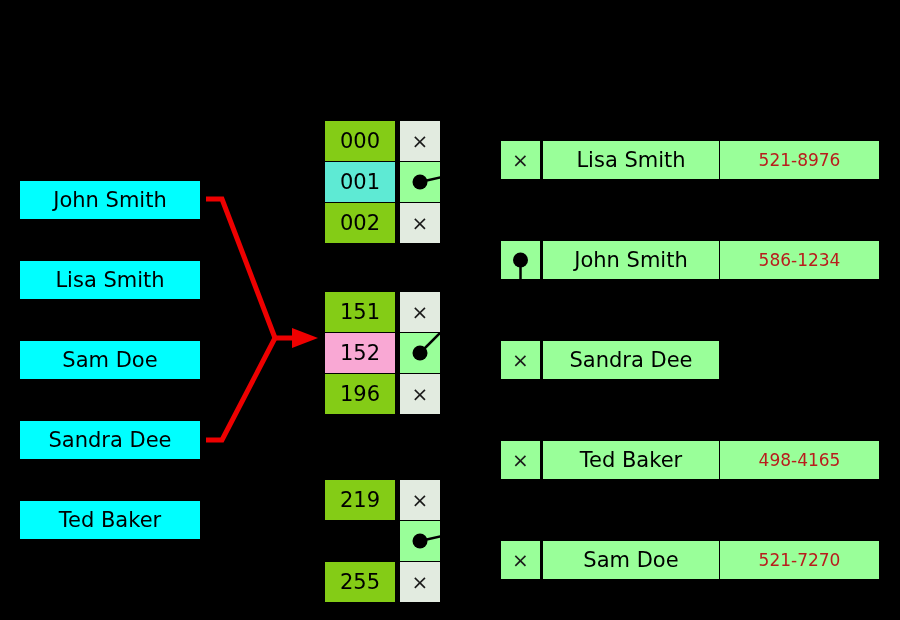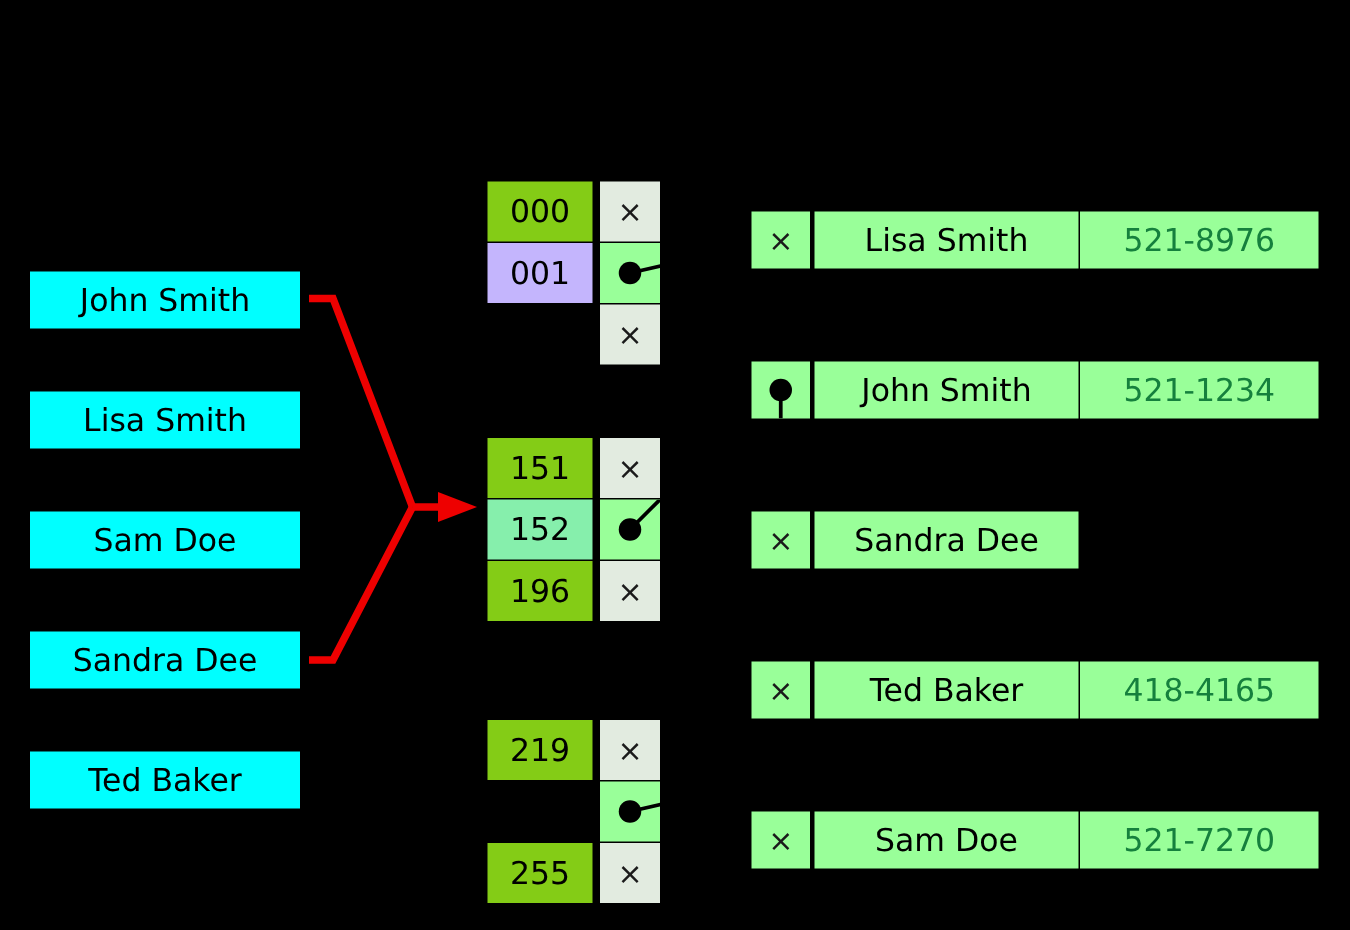--- a/index.html
+++ b/index.html
@@ -51,22 +51,22 @@
     width: 70px;
     height: 40px;
     background: #84cc16;
     color: #000000;
     display: flex;
     align-items: center;
     justify-content: center;
     font-size: 21px;
     line-height: 1;
   }
-  .bucket-index.hl-lavender { background: #c4b5fd; }
-  .bucket-index.hl-red      { background: #86efac; }
+  .bucket-index.hl-lavender { background: #5eead4; }
+  .bucket-index.hl-red      { background: #f9a8d4; }
 
   .bucket-slot {
     position: absolute;
     left: 75px;
     top: 0;
     width: 40px;
     height: 40px;
     background: #e2ebe0;
     display: flex;
     align-items: center;
@@ -131,25 +131,25 @@
     line-height: 1;
     white-space: nowrap;
   }
   .entry-phone {
     position: absolute;
     left: 219px;
     top: 0;
     width: 159px;
     height: 38px;
     background: #99ff99;
-    color: #15803d;
-    display: flex;
-    align-items: center;
-    justify-content: center;
-    font-size: 21px;
+    color: #b91c1c;
+    display: flex;
+    align-items: center;
+    justify-content: center;
+    font-size: 17px;
     line-height: 1;
     white-space: nowrap;
   }
 
   
   #connectors {
     position: absolute;
     left: 0;
     top: 0;
     width: 900px;
@@ -191,20 +191,21 @@
       <div class="bucket-index hl-lavender">001</div>
       <div class="bucket-slot filled">
         <svg class="slot-svg" viewBox="0 0 40 40">
           <line x1="20" y1="20" x2="42" y2="15" stroke="#000000" stroke-width="2.5"></line>
           <circle cx="20" cy="20" r="7.5" fill="#000000"></circle>
         </svg>
       </div>
     </div>
 
     <div class="bucket-row">
+      <div class="bucket-index">002</div>
       <div class="bucket-slot">
         <span class="xmark">×</span>
       </div>
     </div>
   </div>
 
   <div class="bucket-group" style="top:292px">
 
     <div class="bucket-row">
       <div class="bucket-index">151</div>
@@ -267,36 +268,36 @@
   </div>
 
   <div class="entry-row" style="top:241px">
     <div class="entry-ptr">
       <svg class="entry-ptr-svg" viewBox="0 0 39 38">
         <line x1="19.5" y1="19" x2="19.5" y2="40" stroke="#000000" stroke-width="2.5"></line>
         <circle cx="19.5" cy="19" r="7.5" fill="#000000"></circle>
       </svg>
     </div>
     <div class="entry-name">John Smith</div>
-    <div class="entry-phone">521-1234</div>
+    <div class="entry-phone">586-1234</div>
   </div>
 
   <div class="entry-row" style="top:341px">
     <div class="entry-ptr">
       <span class="xmark">×</span>
     </div>
     <div class="entry-name">Sandra Dee</div>
   </div>
 
   <div class="entry-row" style="top:441px">
     <div class="entry-ptr">
       <span class="xmark">×</span>
     </div>
     <div class="entry-name">Ted Baker</div>
-    <div class="entry-phone">418-4165</div>
+    <div class="entry-phone">498-4165</div>
   </div>
 
   <div class="entry-row" style="top:541px">
     <div class="entry-ptr">
       <span class="xmark">×</span>
     </div>
     <div class="entry-name">Sam Doe</div>
     <div class="entry-phone">521-7270</div>
   </div>
 

